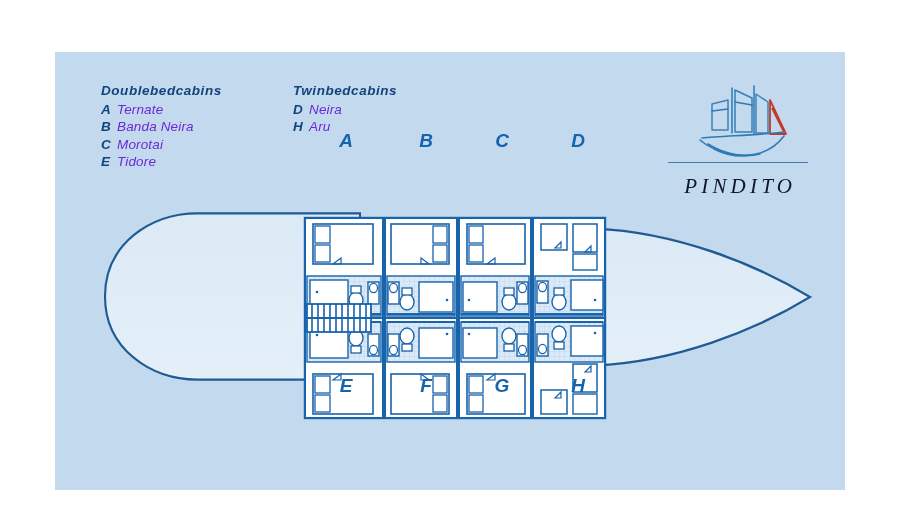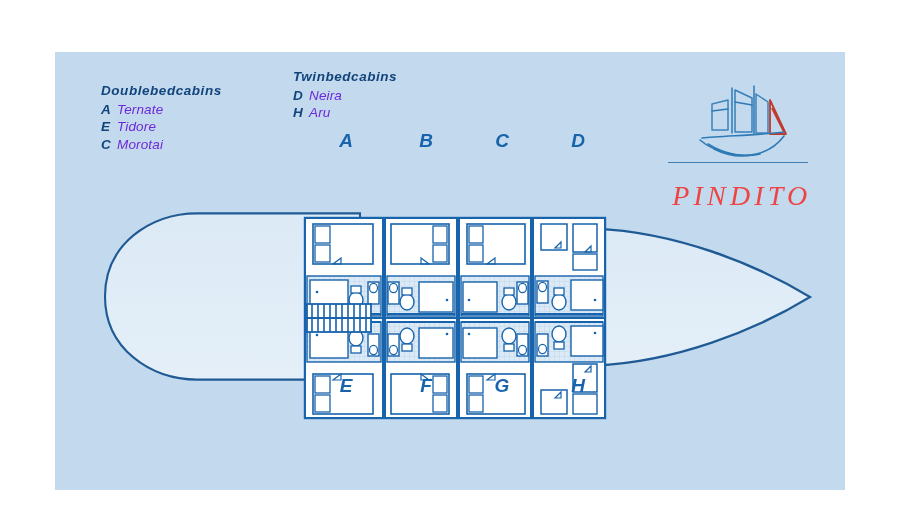--- a/index.html
+++ b/index.html
@@ -36,21 +36,21 @@
   
   .legend {
     position: absolute;
     color: #1b4f8a;
     font-size: 13.5px;
     line-height: 17.6px;
     white-space: nowrap;
     letter-spacing: .15px;
   }
   .legend.double { left: 101px; top: 82px; }
-  .legend.twin   { left: 293px; top: 68px; }
+  .legend.twin   { left: 293px; top: 82px; }
 
   .legend .lg-title {
     font-weight: bold;
     font-size: 13.5px;
     letter-spacing: .55px;
     color: #12447c;
     margin-bottom: 1px;
   }
   .legend .lg-row {
     display: block;
@@ -84,26 +84,26 @@
     left: 0;
     top: 84px;
     width: 140px;
     height: 1px;
     background: #2d6da8;
     opacity: .85;
   }
   .logo-text {
     position: absolute;
     left: 0;
-    top: 102px;
+    top: 96px;
     width: 140px;
     text-align: center;
-    color: #ef4444;
+    color: #0f172a;
     font-family: "Liberation Serif", serif;
-    font-size: 28px;
+    font-size: 21px;
     letter-spacing: 4.2px;
     text-indent: 4.2px;
     font-weight: normal;
   }
 
   
   .deck {
     position: absolute;
     left: 55px;
     top: 52px;
@@ -129,24 +129,27 @@
 <div id="root">
 
   <div class="panel"></div>
 
   <div class="legend double">
     <div class="lg-title">Doublebedcabins</div>
     <span class="lg-row">
       <span class="lg-key">A</span><span class="lg-name">Ternate</span>
     </span>
     <span class="lg-row">
+      <span class="lg-key">B</span><span class="lg-name">Banda Neira</span>
+    </span>
+    <span class="lg-row">
+      <span class="lg-key">C</span><span class="lg-name">Morotai</span>
+    </span>
+    <span class="lg-row">
       <span class="lg-key">E</span><span class="lg-name">Tidore</span>
-    </span>
-    <span class="lg-row">
-      <span class="lg-key">C</span><span class="lg-name">Morotai</span>
     </span>
   </div>
 
   <div class="legend twin">
     <div class="lg-title">Twinbedcabins</div>
     <span class="lg-row">
       <span class="lg-key">D</span><span class="lg-name">Neira</span>
     </span>
     <span class="lg-row">
       <span class="lg-key">H</span><span class="lg-name">Aru</span>

